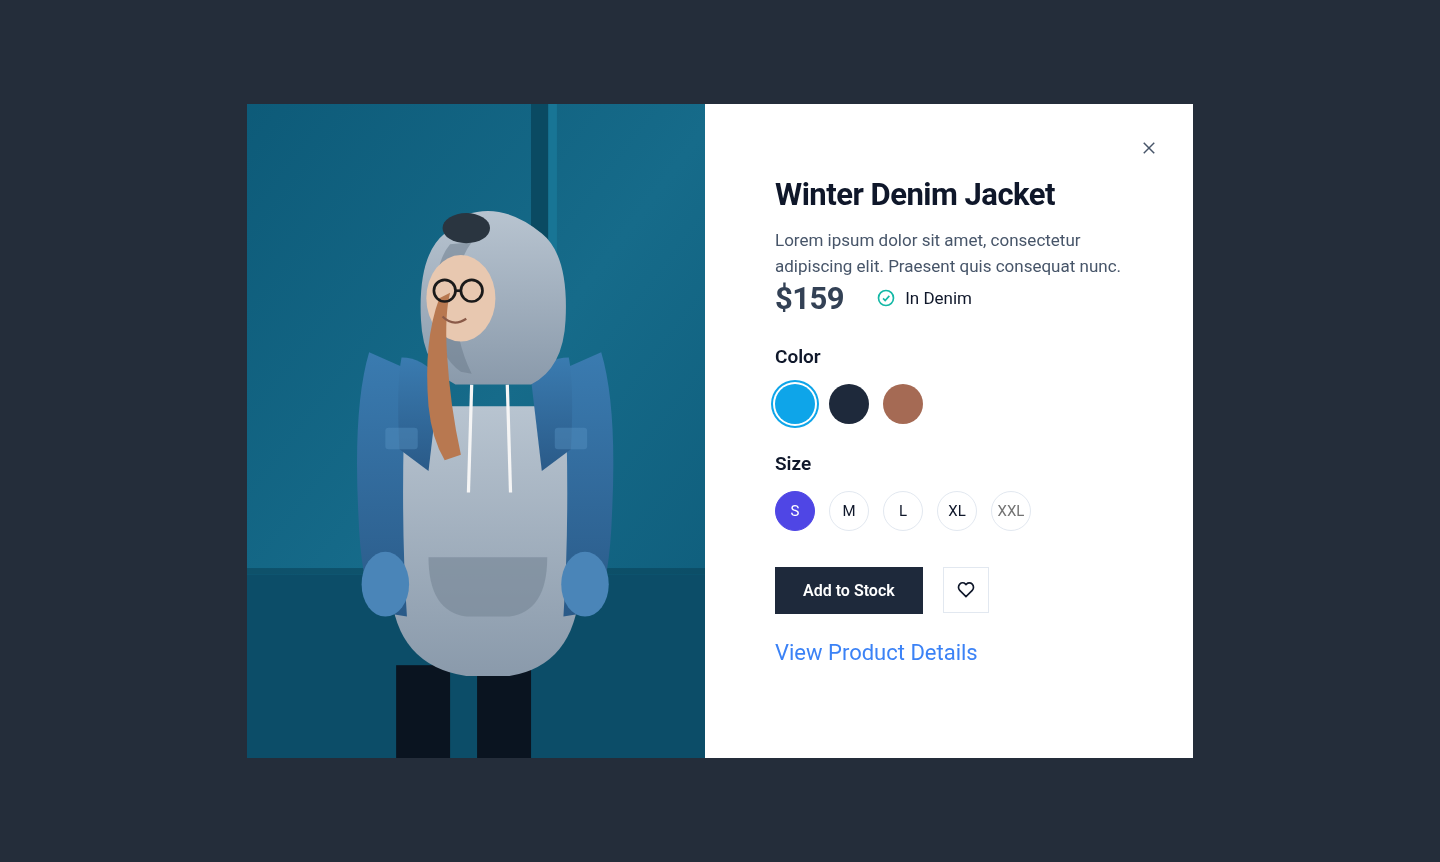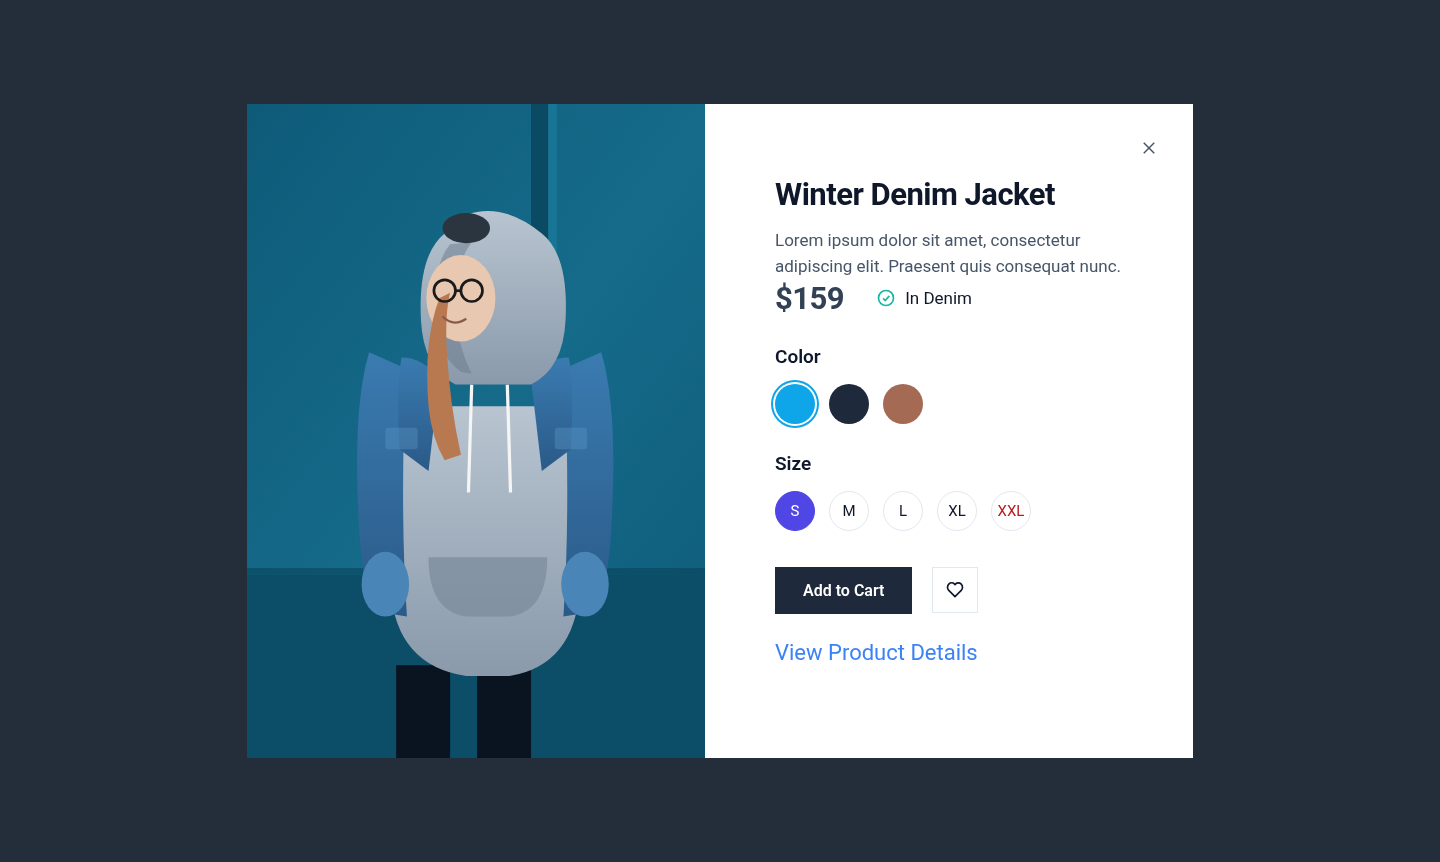--- a/index.html
+++ b/index.html
@@ -162,21 +162,21 @@
       font-family: inherit;
     }
 
     .size-option.selected {
       background-color: #4f46e5;
       border-color: #4f46e5;
       color: #ffffff;
     }
 
     .size-option.unavailable {
-      color: #b91c1c;
+      color: #737373;
       cursor: not-allowed;
     }
 
     .action-row {
       display: flex;
       gap: 20px;
       margin-bottom: 26px;
     }
 
     .add-to-cart-button {
@@ -319,21 +319,21 @@
     <div class="section-label">Size</div>
     <div class="size-row">
         <button class="size-option selected">S</button>
         <button class="size-option">M</button>
         <button class="size-option">L</button>
         <button class="size-option">XL</button>
         <button class="size-option unavailable">XXL</button>
       </div>
 
     <div class="action-row">
-      <button class="add-to-cart-button">Add to Cart</button>
+      <button class="add-to-cart-button">Add to Stock</button>
       <button class="wishlist-button">
         <svg viewBox="0 0 24 24">
           <path d="M12 20 L4.5 12.5 C2.5 10.5 2.5 7 4.5 5 C6.5 3 9.5 3 11.5 5 L12 5.5 L12.5 5 C14.5 3 17.5 3 19.5 5 C21.5 7 21.5 10.5 19.5 12.5 Z"></path>
         </svg>
       </button>
     </div>
 
     <a class="details-link">View Product Details</a>
 
   </div>

